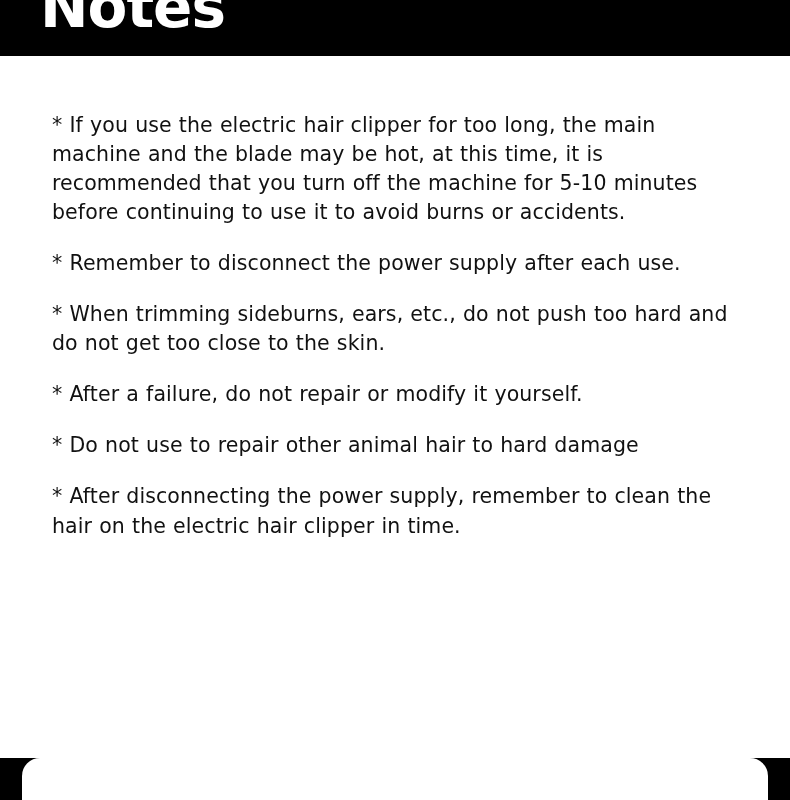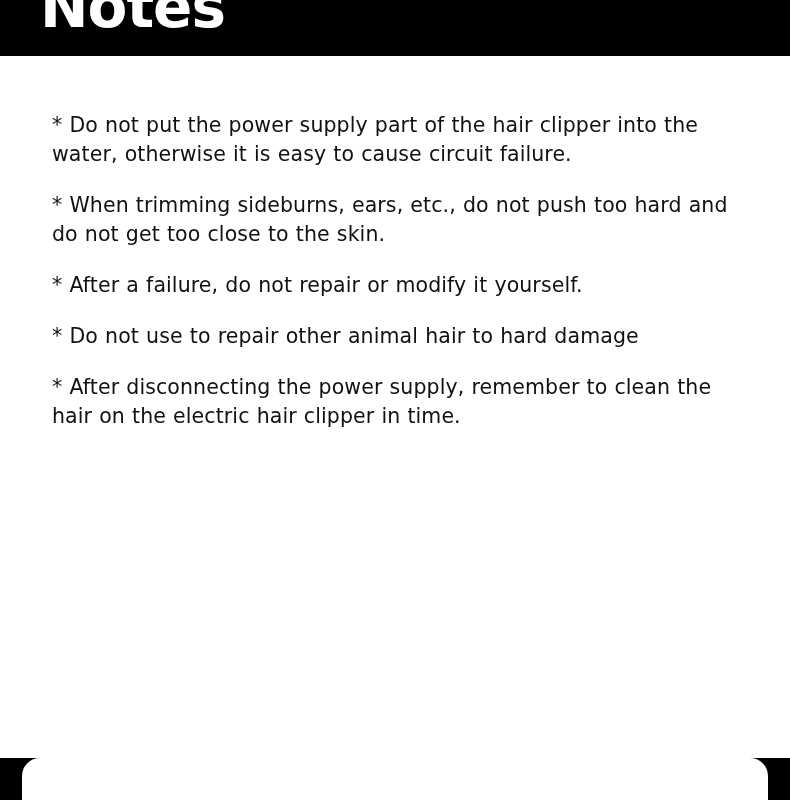--- a/index.html
+++ b/index.html
@@ -89,21 +89,22 @@
 <body>
 
 <div class="page">
 
   <div class="header-bar">
     <div class="header-title">Notes</div>
   </div>
 
   <div class="body-panel">
     <div class="notes-list">
-      <p class="note-item">* Do not put the power supply part of the hair clipper into the water, otherwise it is easy to cause circuit failure.</p>
+      <p class="note-item">* If you use the electric hair clipper for too long, the main machine and the blade may be hot, at this time, it is recommended that you turn off the machine for 5-10 minutes before continuing to use it to avoid burns or accidents.</p>
+      <p class="note-item">* Remember to disconnect the power supply after each use.</p>
       <p class="note-item">* When trimming sideburns, ears, etc., do not push too hard and do not get too close to the skin.</p>
       <p class="note-item">* After a failure, do not repair or modify it yourself.</p>
       <p class="note-item">* Do not use to repair other animal hair to hard damage</p>
       <p class="note-item">* After disconnecting the power supply, remember to clean the hair on the electric hair clipper in time.</p>
     </div>
   </div>
 
   <div class="footer-bar">
     <div class="footer-inner"></div>
   </div>

